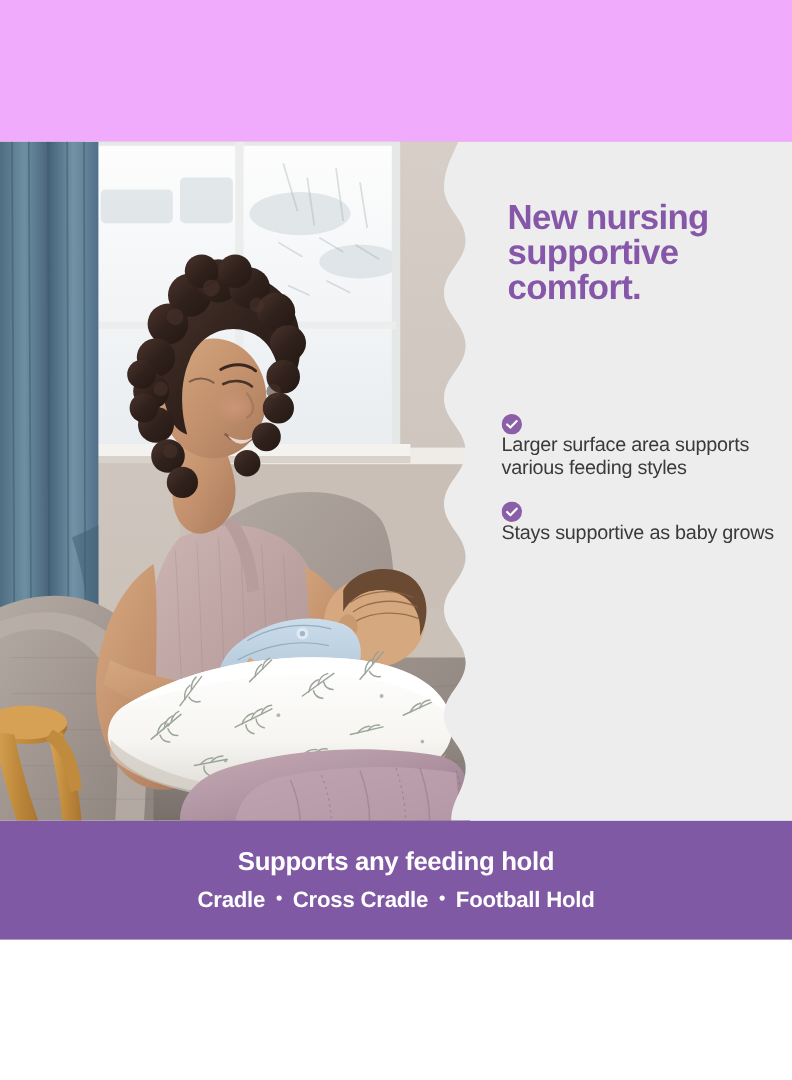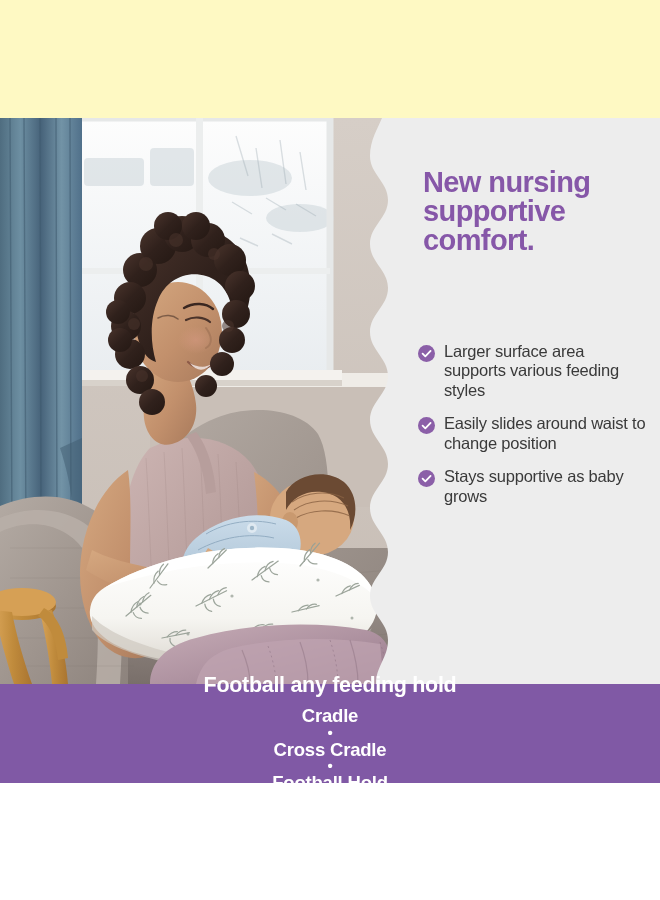--- a/index.html
+++ b/index.html
@@ -1,49 +1,49 @@
 <!DOCTYPE html>
 <html><head>
 <meta charset="utf-8">
 <style>
   html,body{margin:0;padding:0;background:#ffffff;}
   body{width:660px;height:900px;position:relative;overflow:hidden;
        font-family:"Liberation Sans","DejaVu Sans",sans-serif;
        -webkit-font-smoothing:antialiased;}
 
   
-  #stage{position:absolute;left:0;top:0;width:660px;height:660px;background:#fef9c3;}
+  #stage{position:absolute;left:0;top:0;width:660px;height:660px;background:#f0abfc;}
 
   
   .photo{position:absolute;left:0;top:118px;width:392px;height:566px;overflow:hidden;background:#cfc8c2;}
   .photo svg{display:block;width:392px;height:566px;}
 
   
   .panel{position:absolute;left:358px;top:118px;width:302px;height:566px;overflow:hidden;}
   .panel svg.panelbg{position:absolute;left:0;top:0;width:302px;height:566px;}
   .panel-inner{position:absolute;left:0;top:0;width:302px;height:566px;}
 
   .headline{position:absolute;left:65px;top:50px;width:215px;
             font-size:29px;line-height:1.0;font-weight:bold;color:#8657a8;
             letter-spacing:-0.6px;}
   .headline span{display:block;}
 
   .bullets{position:absolute;left:60px;top:224px;width:232px;}
-  .bullet{display:flex;align-items:flex-start;margin-bottom:14px;}
+  .bullet{display:flex;align-items:flex-start;margin-bottom:14px;flex-direction:column;}
   .bullet:last-child{margin-bottom:0;justify-content:center;}
   .chk{flex:0 0 auto;width:17px;height:17px;margin-right:9px;margin-top:3px;}
   .chk svg{display:block;width:17px;height:17px;}
   .btext{font-size:16.5px;line-height:1.18;color:#3a3a3a;letter-spacing:-0.2px;}
 
   
   .band{position:absolute;left:0;top:684px;width:660px;height:99px;background:#8059a5;
         display:flex;flex-direction:column;align-items:center;justify-content:center;}
   .band-t1{color:#fff;font-size:21.5px;font-weight:bold;letter-spacing:-0.3px;line-height:1;}
   .band-t2{color:#fff;font-size:18.5px;font-weight:bold;letter-spacing:-0.2px;line-height:1;margin-top:11px;
-           display:flex;align-items:center;flex-direction:column;}
+           display:flex;align-items:center;}
   .band-t2 .dot{margin:0 9px;font-size:15px;line-height:1;position:relative;top:-1px;}
 </style>
 </head>
 <body>
 
 <div id="stage">
 
   <div class="photo">
     <svg viewBox="0 0 392 566" preserveAspectRatio="xMidYMid slice">
       <defs>
@@ -421,37 +421,28 @@
           </span>
           <span class="btext">Larger surface area supports various feeding styles</span>
         </div>
         <div class="bullet">
           <span class="chk">
             <svg viewBox="0 0 20 20">
                 <circle cx="10" cy="10" r="10" fill="#8b5fa8"></circle>
               <path d="M5.4 10.2 L8.6 13.3 L14.8 6.9" stroke="#fff" stroke-width="2.1" fill="none" stroke-linecap="round" stroke-linejoin="round"></path>
               </svg>
           </span>
-          <span class="btext">Easily slides around waist to change position</span>
-        </div>
-        <div class="bullet">
-          <span class="chk">
-            <svg viewBox="0 0 20 20">
-                <circle cx="10" cy="10" r="10" fill="#8b5fa8"></circle>
-              <path d="M5.4 10.2 L8.6 13.3 L14.8 6.9" stroke="#fff" stroke-width="2.1" fill="none" stroke-linecap="round" stroke-linejoin="round"></path>
-              </svg>
-          </span>
           <span class="btext">Stays supportive as baby grows</span>
         </div>
       </div>
     </div>
   </div>
 
   <div class="band">
-    <div class="band-t1">Football any feeding hold</div>
+    <div class="band-t1">Supports any feeding hold</div>
     <div class="band-t2">
       <span>Cradle</span>
       <span class="dot">•</span>
       <span>Cross Cradle</span>
       <span class="dot">•</span>
       <span>Football Hold</span>
     </div>
   </div>
 
 </div>

